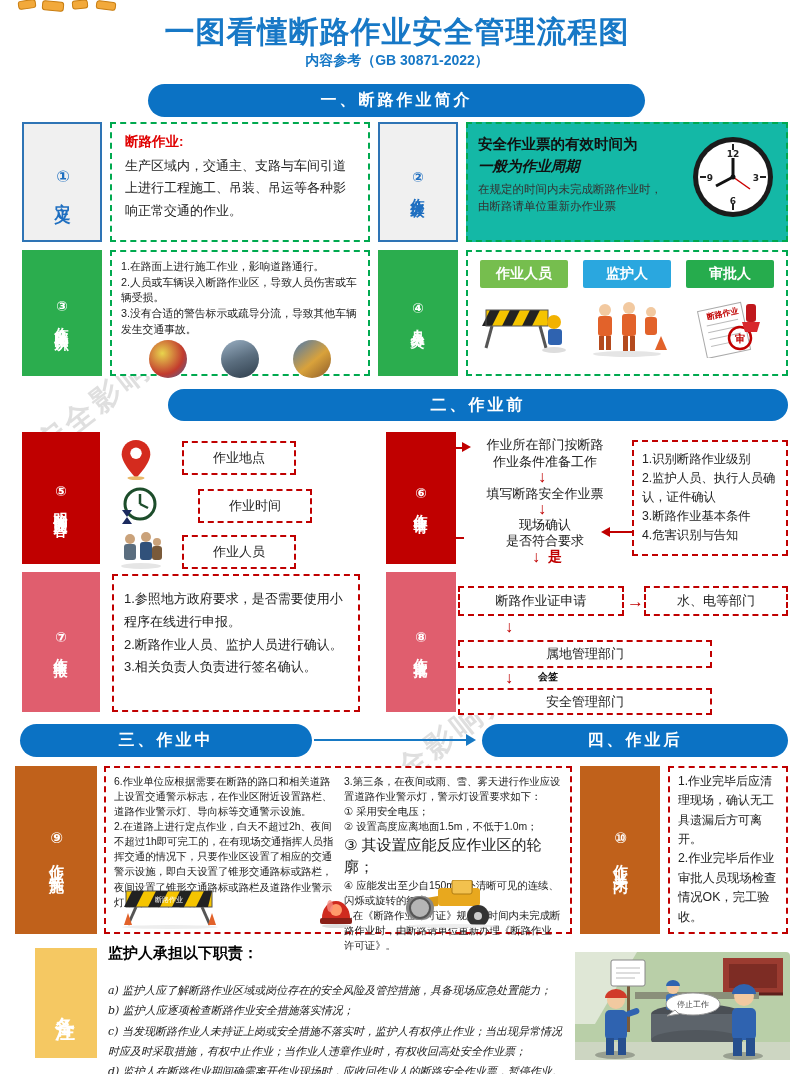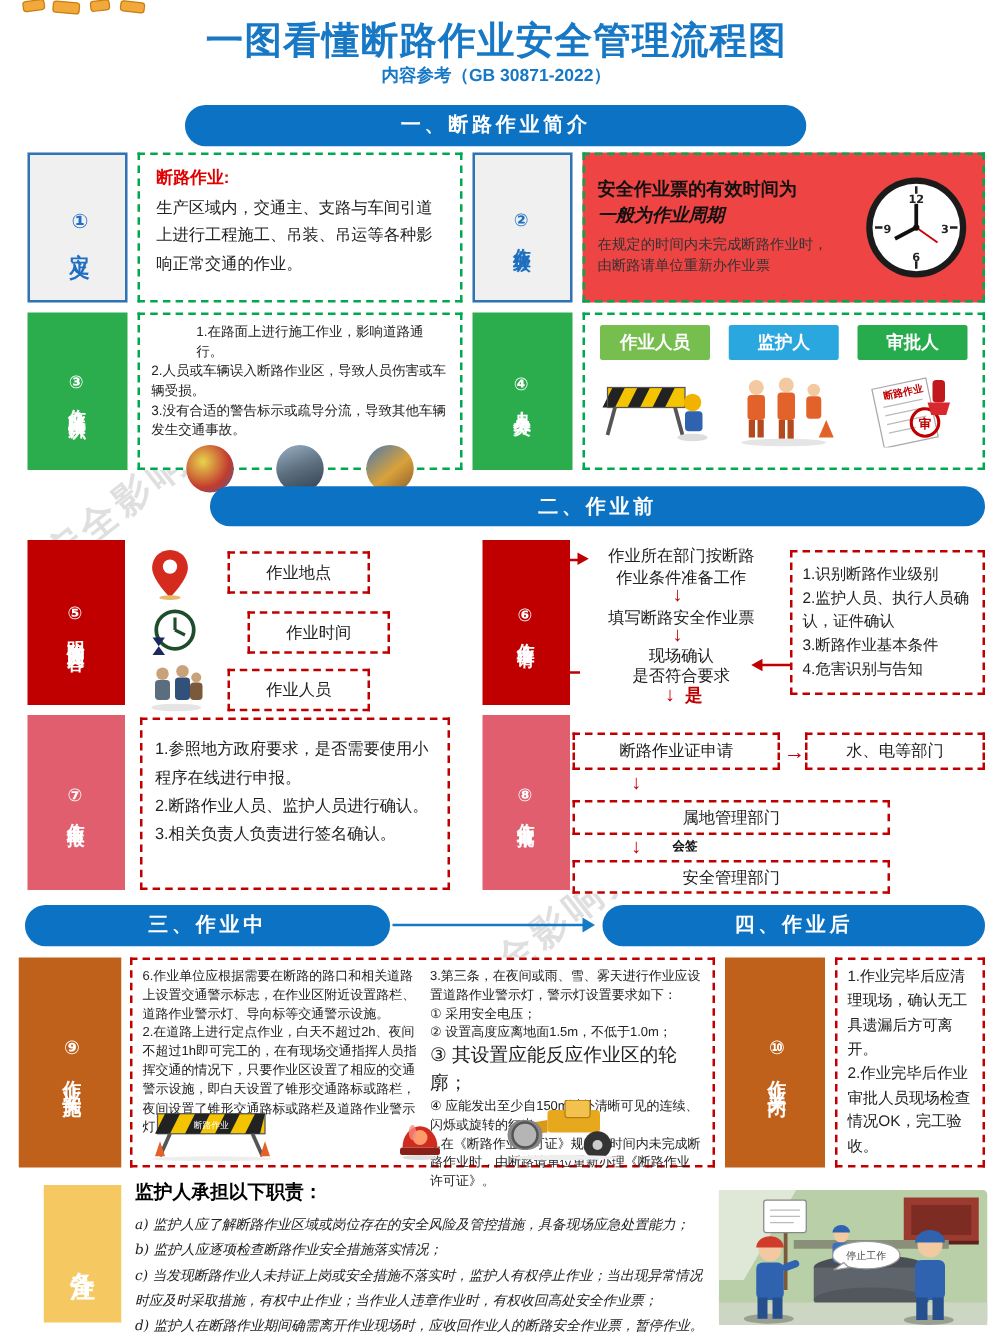--- a/index.html
+++ b/index.html
@@ -33,21 +33,21 @@
   .connector{position:absolute;left:314px;top:739px;width:158px;border-top:2.5px solid #1779C4;z-index:2;}
   .connector:after{content:'';position:absolute;right:-4px;top:-7.5px;width:0;height:0;
     border-left:10px solid #1779C4;border-top:6px solid transparent;border-bottom:6px solid transparent;}
   .no-loop{position:absolute;left:448px;top:447px;width:14px;height:88px;z-index:2;
     border-left:2px solid #C00000;border-top:2px solid #C00000;border-bottom:2px solid #C00000;}
   .no-loop-head{position:absolute;left:462px;top:442px;width:0;height:0;z-index:2;
     border-left:9px solid #C00000;border-top:5px solid transparent;border-bottom:5px solid transparent;}
   .arrow-line-left{position:absolute;left:604px;top:531px;width:28px;border-top:2px solid #C00000;z-index:2;}
   .arrow-line-left:before{content:'';position:absolute;left:-3px;top:-6px;width:0;height:0;
     border-right:9px solid #C00000;border-top:5px solid transparent;border-bottom:5px solid transparent;}
-  .notes-title{font-family:"DejaVu Serif","Liberation Serif",serif;font-weight:bold;font-size:15px;color:#000;margin-bottom:7px;}
+  .notes-title{font-family:"DejaVu Serif","Liberation Serif",serif;font-weight:bold;font-size:15px;color:#000;margin-bottom:18px;}
   .notes-item{font-family:"DejaVu Serif","Liberation Serif",serif;font-style:italic;font-size:11px;
     line-height:1.85;color:#222;}
   .risk-circles{display:flex;justify-content:center;gap:34px;margin-top:3px;}
   .risk-circle{width:38px;height:38px;border-radius:50%;}
   .blob{position:absolute;background:#F2A93B;border:1px solid #C87D10;border-radius:3px;z-index:2;}
 </style>
 </head>
 <body>
 
 <div id="poster">
@@ -69,21 +69,21 @@
     <span class="vtext" style="font-size:16px;letter-spacing:4px;">①定义</span>
   </div>
   <div class="abs dash-green" style="left:110px;top:122px;width:260px;height:120px;padding:9px 13px;z-index:2;background:#fff;">
     <div style="color:#E00000;font-weight:bold;font-size:13.5px;margin-bottom:4px;">断路作业:</div>
     <div class="body-text" style="font-size:13px;line-height:1.72;">生产区域内，交通主、支路与车间引道上进行工程施工、吊装、吊运等各种影响正常交通的作业。</div>
   </div>
 
   <div class="lb lb-blue" style="left:378px;top:122px;width:80px;height:120px;">
     <span class="vtext" style="font-size:14px;">②作业分级</span>
   </div>
-  <div class="abs dash-green" style="left:466px;top:122px;width:322px;height:120px;padding:10px 10px;z-index:2;background:#ef4444;display:flex;align-items:center;">
+  <div class="abs dash-green" style="left:466px;top:122px;width:322px;height:120px;padding:10px 10px;z-index:2;background:#14b8a6;display:flex;">
     <div style="flex:1;">
       <div style="font-size:14.5px;font-weight:bold;color:#111;line-height:1.5;">安全作业票的有效时间为</div>
       <div style="font-size:14.5px;font-weight:bold;color:#111;line-height:1.5;margin-bottom:3px;font-style:italic;">一般为作业周期</div>
       <div style="font-size:11.5px;color:#333;line-height:1.5;">在规定的时间内未完成断路作业时，</div>
       <div style="font-size:11.5px;color:#333;line-height:1.5;">由断路请单位重新办作业票</div>
     </div>
     <svg width="86" height="86" viewBox="0 0 86 86">
       <circle cx="43" cy="43" r="40" fill="#1b1b1b"></circle>
       <circle cx="43" cy="43" r="35" fill="#fff"></circle>
       <g stroke="#222" stroke-width="2">
@@ -102,21 +102,21 @@
       <line x1="43" y1="43" x2="26" y2="52" stroke="#111" stroke-width="3"></line>
       <line x1="43" y1="43" x2="60" y2="55" stroke="#c00" stroke-width="1.5"></line>
       <circle cx="43" cy="43" r="2.5" fill="#111"></circle>
     </svg>
   </div>
 
   <div class="lb lb-green" style="left:22px;top:250px;width:80px;height:126px;">
     <span class="vtext" style="font-size:14px;">③作业风险辨识</span>
   </div>
   <div class="abs dash-green" style="left:110px;top:250px;width:260px;height:126px;padding:7px 9px;z-index:2;background:#fff;">
-    <div class="body-text" style="font-size:10.8px;line-height:1.45;margin-left:36px;">1.在路面上进行施工作业，影响道路通行。</div>
+    <div class="body-text" style="font-size:10.8px;line-height:1.45;">1.在路面上进行施工作业，影响道路通行。</div>
     <div class="body-text" style="font-size:10.8px;line-height:1.45;">2.人员或车辆误入断路作业区，导致人员伤害或车辆受损。</div>
     <div class="body-text" style="font-size:10.8px;line-height:1.45;">3.没有合适的警告标示或疏导分流，导致其他车辆发生交通事故。</div>
     <div class="risk-circles">
       <div class="risk-circle" style="background:radial-gradient(circle at 35% 35%,#e8d44d,#c23b2e 60%,#3b66a8);"></div>
       <div class="risk-circle" style="background:linear-gradient(160deg,#9ab0c4,#5b6e7f 50%,#2f3e4c);"></div>
       <div class="risk-circle" style="background:linear-gradient(140deg,#4a78b0,#d9a23b 55%,#8a5a2a);"></div>
     </div>
   </div>
 
   <div class="lb lb-green" style="left:378px;top:250px;width:80px;height:126px;">

